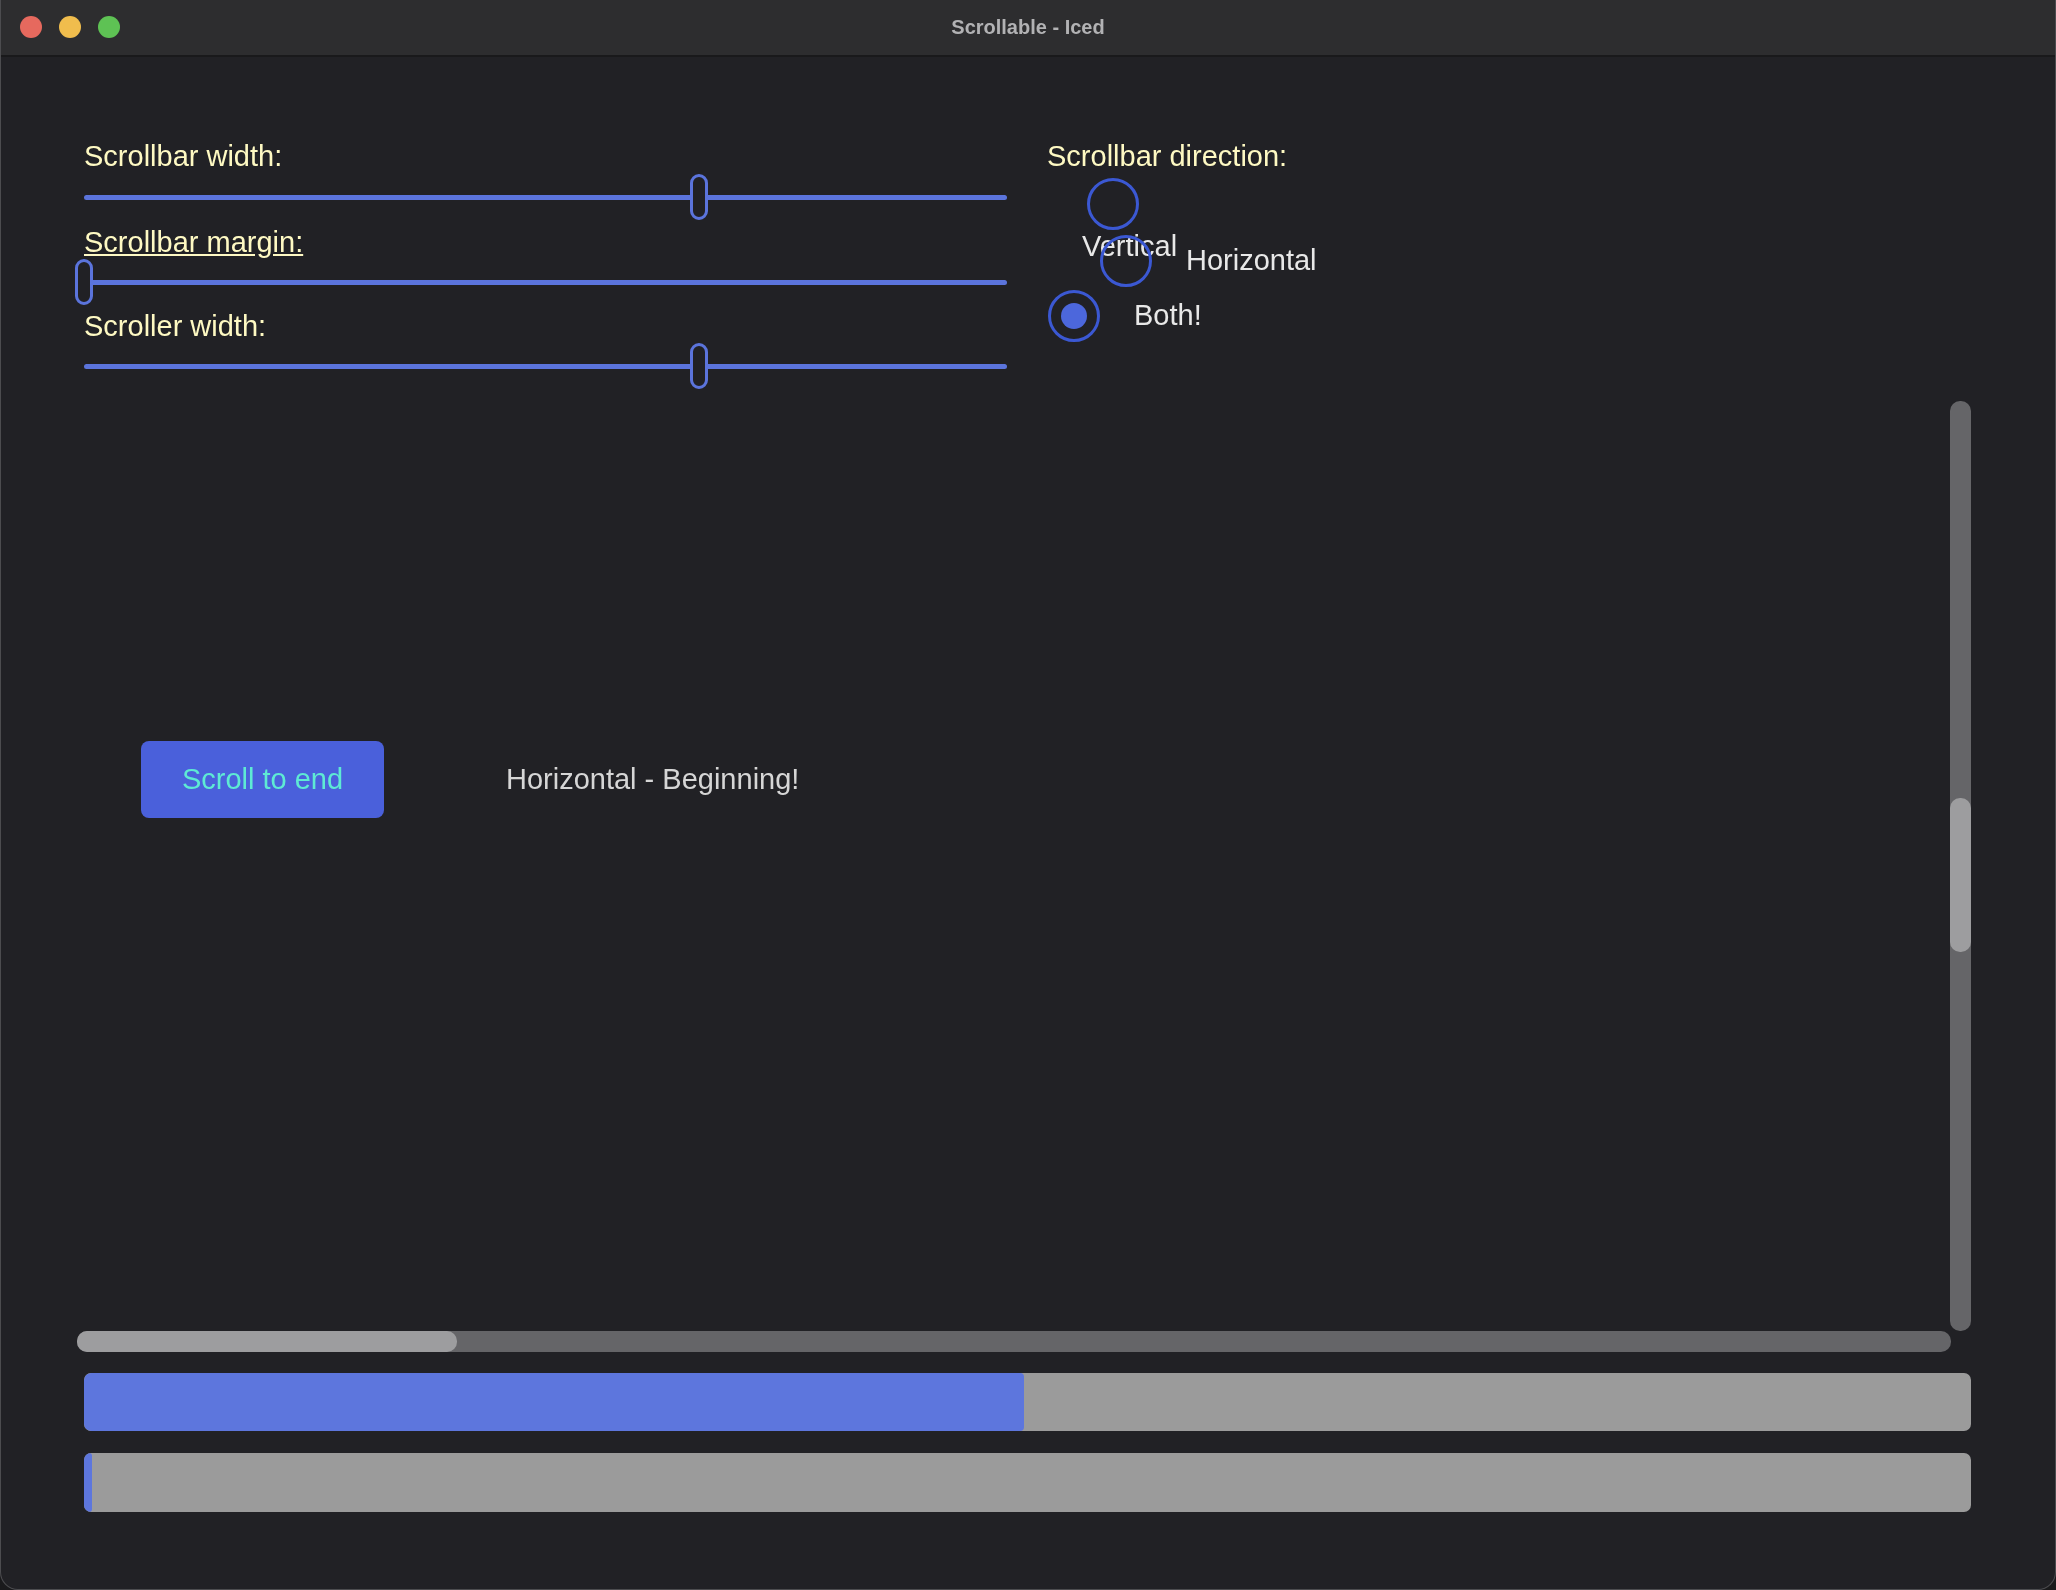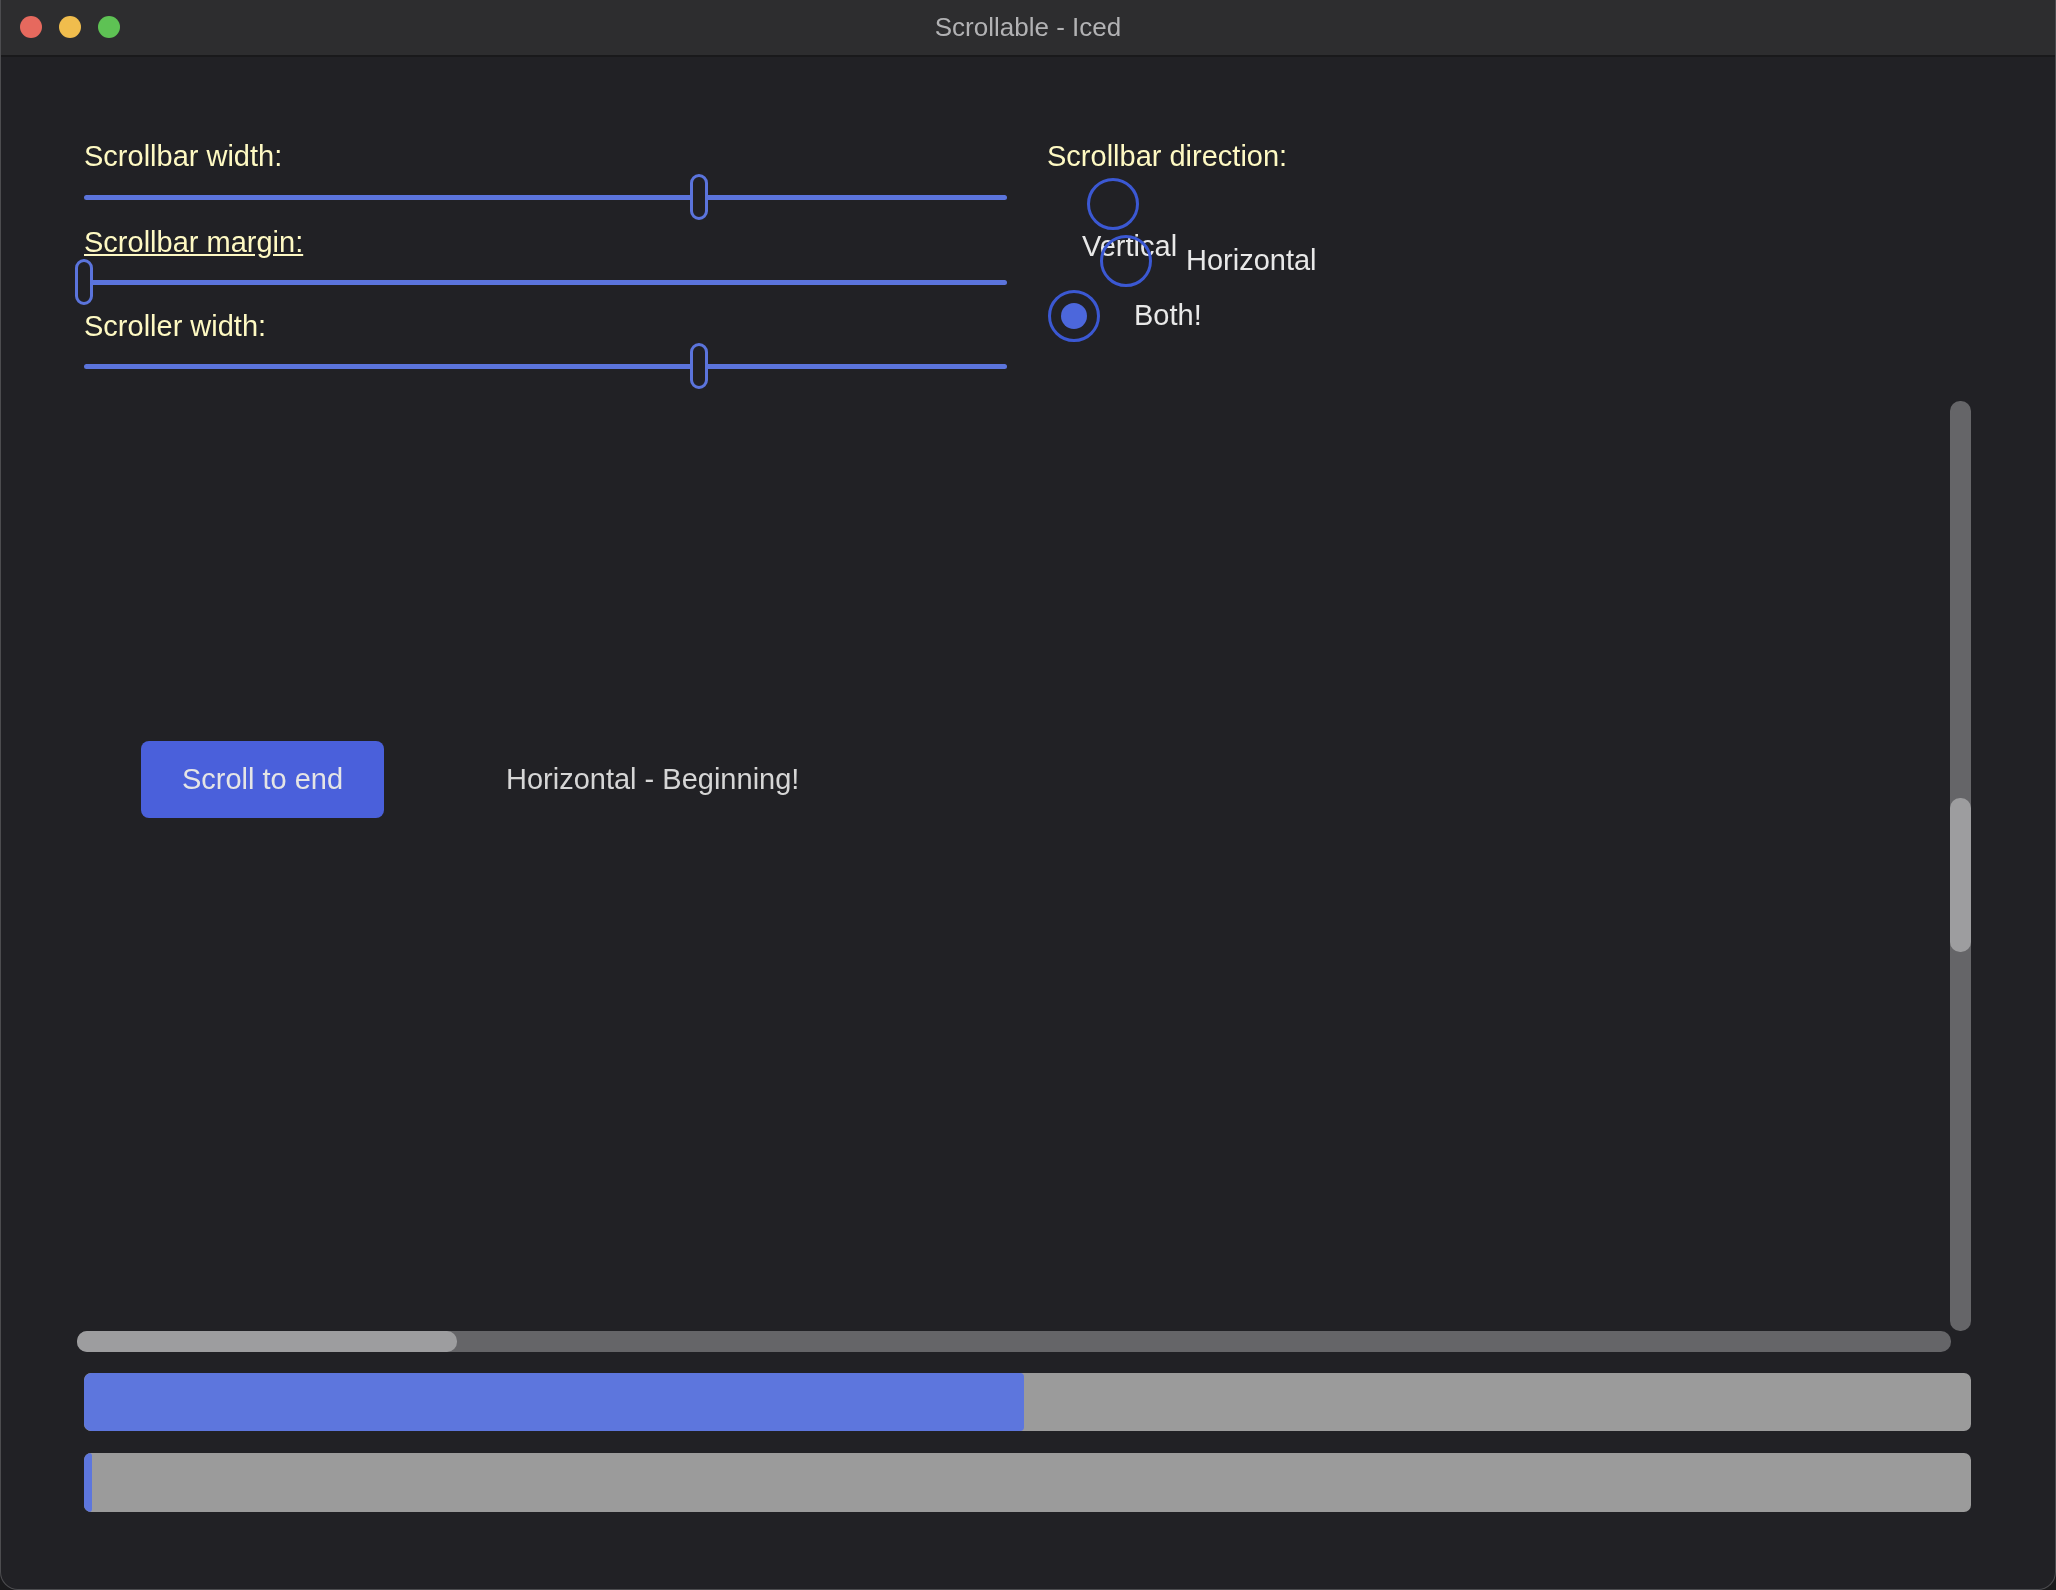--- a/index.html
+++ b/index.html
@@ -5,39 +5,39 @@
   html,body{margin:0;padding:0;background:#1a1a1c;width:2056px;height:1590px;
     font-family:"Liberation Sans", sans-serif;}
   .window{position:absolute;inset:0;background:#212125;border:1px solid #4c4c4f;
     border-top:none;border-radius:0 0 18px 18px;overflow:hidden;box-sizing:border-box;}
   
   .titlebar{position:absolute;left:0;top:0;right:0;height:55px;background:#2d2d2f;
     border-bottom:2px solid #19191b;}
   .lights{position:absolute;left:19px;top:16px;display:flex;gap:17px;}
   .light{width:22px;height:22px;border-radius:50%;}
   .title{position:absolute;left:0;right:0;top:0;height:55px;display:flex;align-items:center;
-    justify-content:center;color:#b2b2b4;font-size:26px;font-weight:400;}
+    justify-content:center;color:#b2b2b4;font-size:20px;font-weight:700;}
   
   .label{position:absolute;font-size:29px;color:#fef9c3;white-space:nowrap;}
   
   .slider{position:absolute;width:923px;height:46px;}
   .rail{position:absolute;left:0;right:0;top:50%;height:5px;margin-top:-2.5px;
     border-radius:3px;}
   .handle{position:absolute;top:50%;left:var(--pos);width:18px;height:46px;
     transform:translate(-50%,-50%);border-radius:9px;background:#212125;
     border:3px solid;box-sizing:border-box;}
   
   .radio-row{position:absolute;display:flex;align-items:center;height:55px;}
   .radio-circle{width:52px;height:52px;border-radius:50%;border:3px solid;
     box-sizing:border-box;display:flex;align-items:center;justify-content:center;flex:none;}
   .radio-dot{width:26px;height:26px;border-radius:50%;}
   .radio-label{font-size:29px;color:#e8e8e8;margin-left:34px;white-space:nowrap;}
   
   .btn{position:absolute;left:140px;top:741px;width:243px;height:77px;border-radius:8px;
-    display:flex;align-items:center;justify-content:center;color:#e5e5e5;font-size:29px;}
+    display:flex;align-items:center;justify-content:center;color:#5eead4;font-size:29px;}
   .status{position:absolute;left:465px;top:741px;height:77px;display:flex;
     align-items:center;font-size:29px;color:#d6d6d6;white-space:nowrap;margin-left:40px;}
   
   .vtrack{position:absolute;left:1949px;top:401px;width:21px;height:930px;border-radius:10px;}
   .vthumb{position:absolute;left:0;width:100%;top:var(--top);height:var(--h);border-radius:10px;}
   .htrack{position:absolute;left:76px;top:1331px;width:1874px;height:21px;border-radius:10px;}
   .hthumb{position:absolute;top:0;height:100%;left:var(--left);width:var(--w);border-radius:10px;}
   
   .pbar{position:absolute;left:83px;width:1887px;border-radius:7px;overflow:hidden;}
   .pfill{height:100%;width:var(--w);border-radius:7px 4px 4px 7px;}

